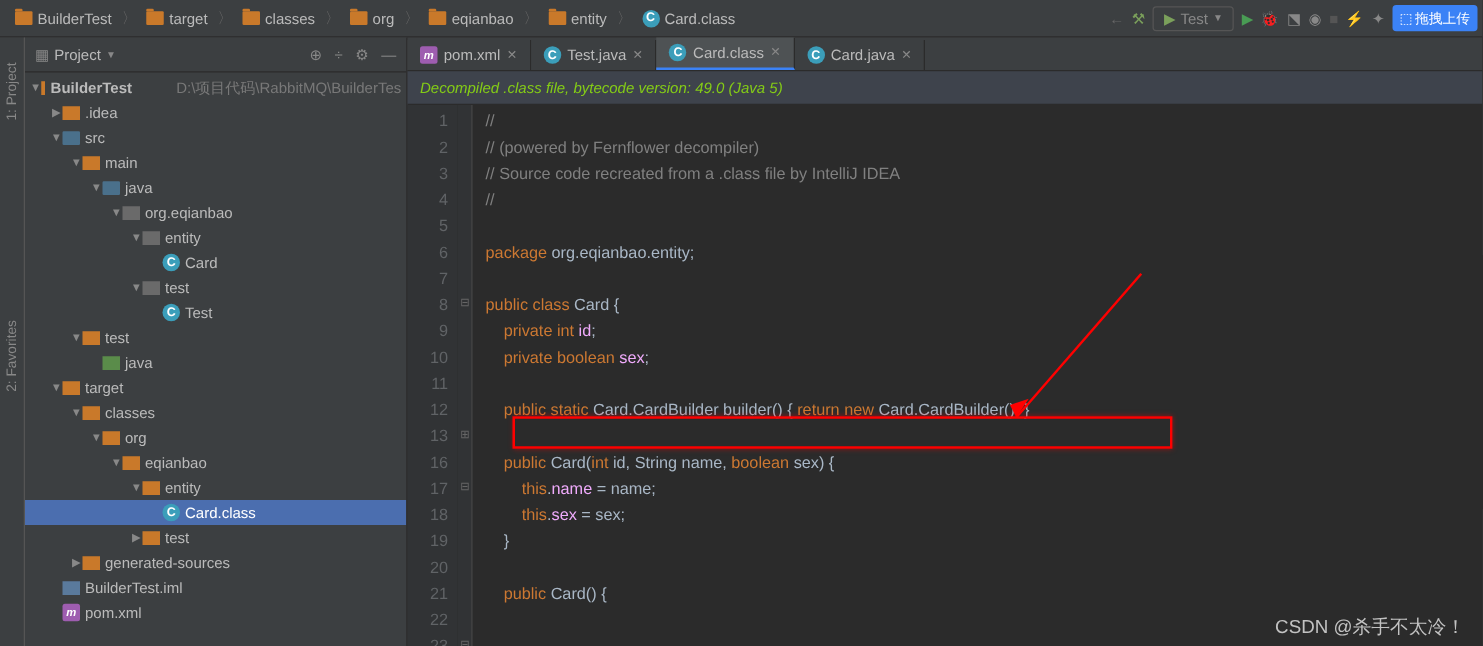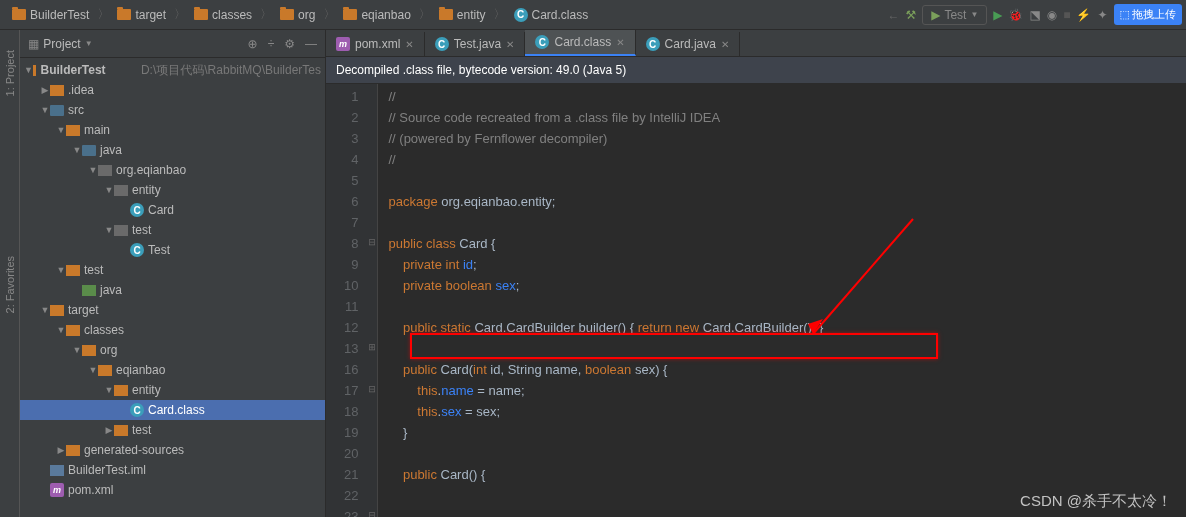--- a/index.html
+++ b/index.html
@@ -32,29 +32,29 @@
 .folder-open { background:#c9792a; width:14px; height:11px; }
 .folder-cyan { background:#3b7373; width:14px; height:11px; }
 .folder-pkg { background:#6a6a6a; width:14px; height:11px; }
 .gray-text { color:#787878;margin-left:32px; }
 .m-ico { width:14px; height:14px; background:#9e5db0; border-radius:2px; color:#fff; font-size:9px; font-weight:bold; display:flex; align-items:center; justify-content:center; font-style:italic; }
 .editor-area { flex:1; display:flex; flex-direction:column; background:#2b2b2b; }
 .tabs { height:28px; background:#3c3f41; display:flex; align-items:flex-end; border-bottom:1px solid #2b2b2b; }
 .tab { padding:5px 10px; display:flex; align-items:center; gap:5px; color:#bbb; border-right:1px solid #2b2b2b; background:#3c3f41; cursor:pointer; font-size:12px; }
 .tab.active { background:#4e5254; border-bottom:2px solid #3b82f6; }
 .tab .close { color:#888; font-size:10px; }
-.banner { background:#3e434c; padding:6px 10px; color:#ffffff; border-bottom:1px solid #2b2b2b; }
+.banner { background:#3e434c; padding:6px 10px; color:#84cc16; border-bottom:1px solid #2b2b2b;font-style:italic; }
 .code-area { flex:1; display:flex; font-family:Consolas,monospace; font-size:13px; position:relative; }
 .gutter { background:#313335; color:#606366; text-align:right; padding:2px 8px 2px 18px; user-select:none; }
 .gutter div { height:21px; line-height:21px; }
 .code-lines { flex:1; padding:2px 0; position:relative; }
 .code-lines .line { height:21px; line-height:21px; padding-left:10px; white-space:pre; color:#a9b7c6; }
 .c-comment { color:#808080; }
 .c-keyword { color:#cc7832; }
-.c-field { color:#3b82f6; }
+.c-field { color:#f0abfc; }
 .highlight-box { position:absolute; border:2px solid #f00; pointer-events:none; box-shadow:0 0 4px rgba(255,0,0,0.5); }
 .arrow-svg { position:absolute; pointer-events:none; }
 .watermark { position:absolute; right:14px; bottom:6px; color:#ddd; font-size:15px; opacity:0.85; }
 .fold-col { width:12px; background:#313335; border-right:1px solid #444; }
 .fold-col div { height:21px; display:flex; align-items:center; justify-content:center; color:#666; font-size:9px; }
 </style>
 </head>
 <body>
 
 <div class="top-bar">
@@ -307,22 +307,22 @@
           <div>⊟</div>
           <div></div>
           <div></div>
           <div></div>
           <div></div>
           <div></div>
           <div>⊟</div>
       </div>
       <div class="code-lines">
         <div class="line"><span class="c-comment">//</span></div>
+        <div class="line"><span class="c-comment">// (powered by Fernflower decompiler)</span></div>
         <div class="line"><span class="c-comment">// Source code recreated from a .class file by IntelliJ IDEA</span></div>
-        <div class="line"><span class="c-comment">// (powered by Fernflower decompiler)</span></div>
         <div class="line"><span class="c-comment">//</span></div>
         <div class="line"></div>
         <div class="line"><span class="c-keyword">package </span><span>org.eqianbao.entity;</span></div>
         <div class="line"></div>
         <div class="line"><span class="c-keyword">public class </span><span>Card {</span></div>
         <div class="line"><span class="c-keyword">    private int </span><span class="c-field">id</span><span>;</span></div>
         <div class="line"><span class="c-keyword">    private boolean </span><span class="c-field">sex</span><span>;</span></div>
         <div class="line"></div>
         <div class="line"><span class="c-keyword">    public static </span><span>Card.CardBuilder builder() { </span><span class="c-keyword">return new </span><span>Card.CardBuilder(); }</span></div>
         <div class="line"></div>

